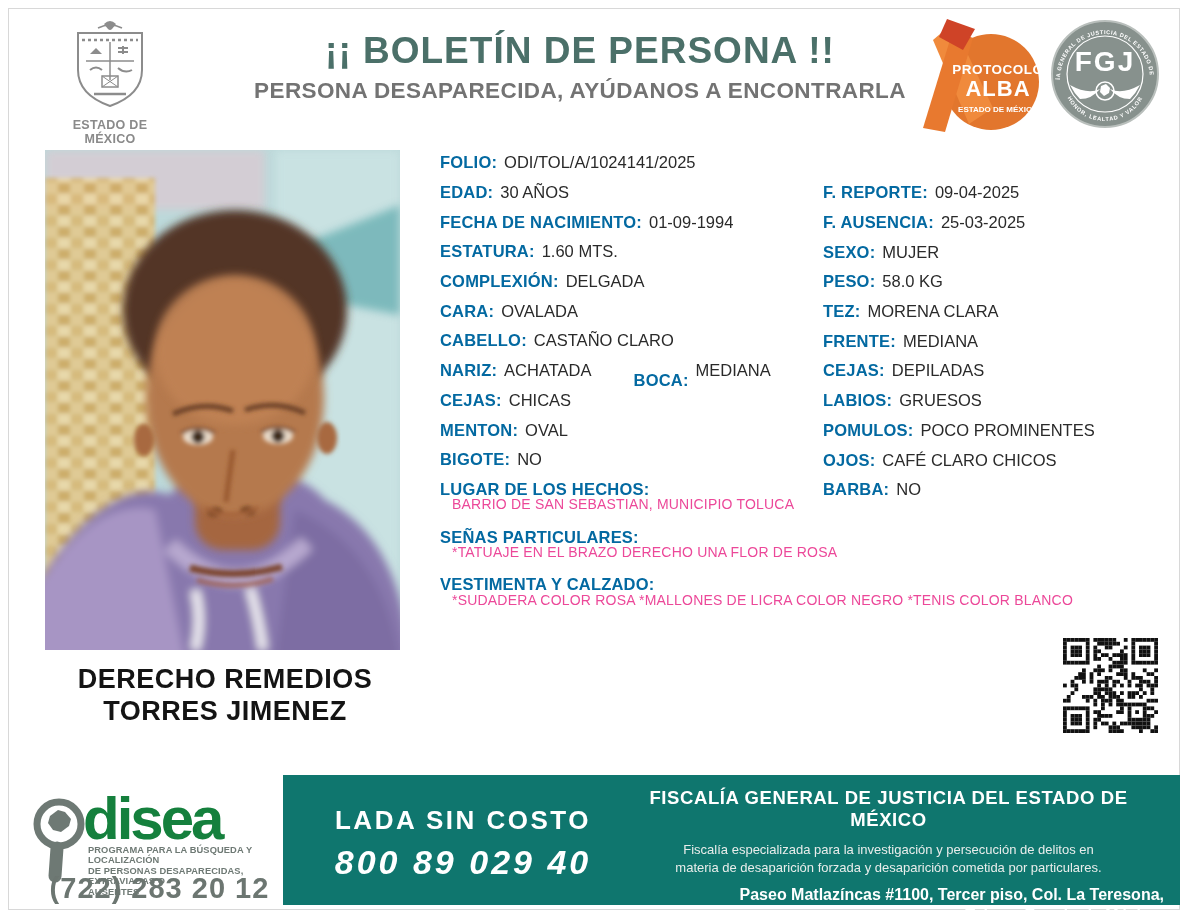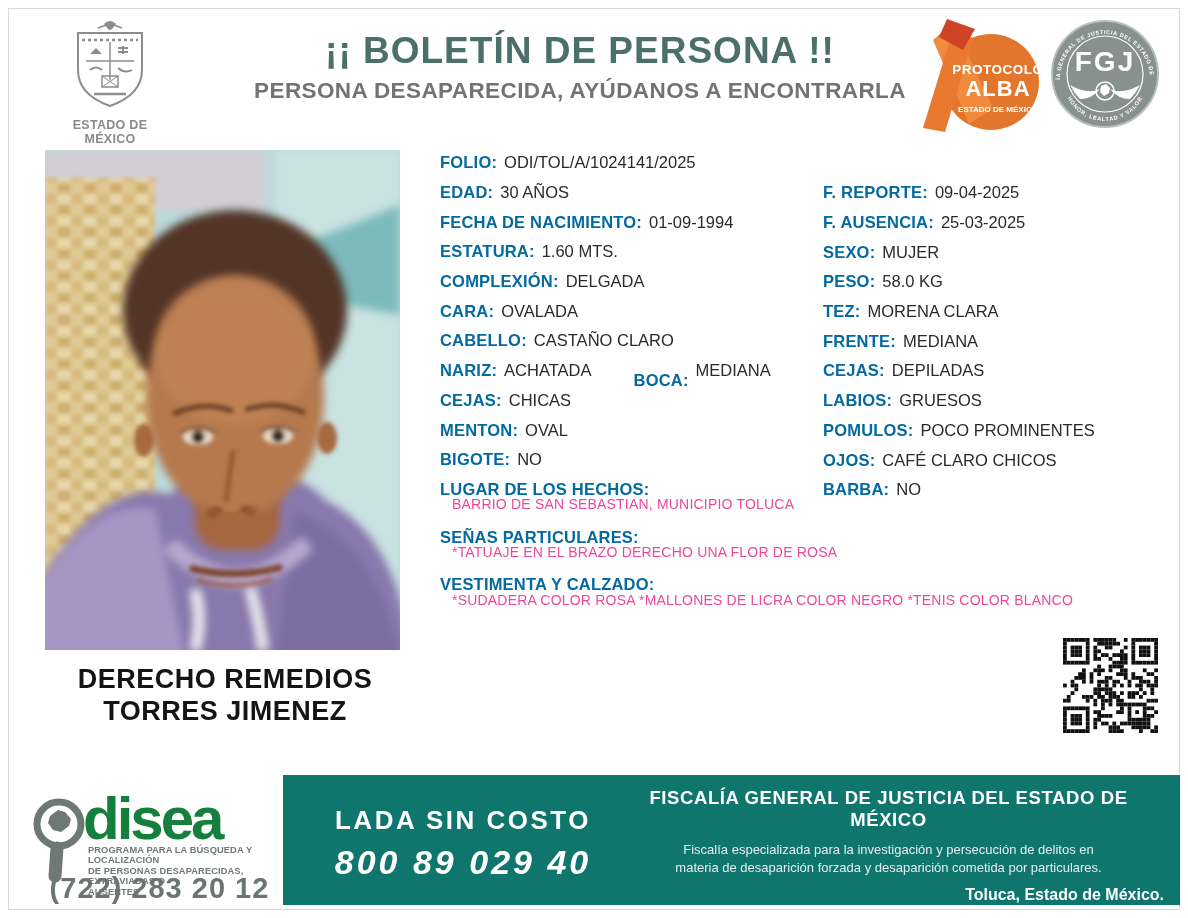--- a/index.html
+++ b/index.html
@@ -621,20 +621,21 @@
       <div class="lada-1">LADA SIN COSTO</div>
       <div class="lada-2">800 89 029 40</div>
     </div>
     <div class="fisc">
       <div class="fisc-title">FISCALÍA GENERAL DE JUSTICIA DEL ESTADO DE MÉXICO</div>
       <div class="fisc-desc">
         <div>Fiscalía especializada para la investigación y persecución de delitos en</div>
         <div>materia de desaparición forzada y desaparición cometida por particulares.</div>
       </div>
       <div class="fisc-addr">
+        <div>Paseo Matlazíncas #1100, Tercer piso, Col. La Teresona,</div>
         <div>Toluca, Estado de México.</div>
       </div>
     </div>
   </div>
 
   <div class="odisea">
     <svg class="odisea-glass" width="60" height="100" viewBox="0 0 60 100">
       <circle cx="29" cy="40" r="22" fill="none" stroke="#6e7974" stroke-width="7"></circle>
       <line x1="27" y1="64" x2="25" y2="92" stroke="#6e7974" stroke-width="13" stroke-linecap="round"></line>
       <path d="M20,32 l8,-6 7,2 6,7 -2,7 -8,6 -8,-2 -5,-7 Z" fill="#6e7974"></path>

